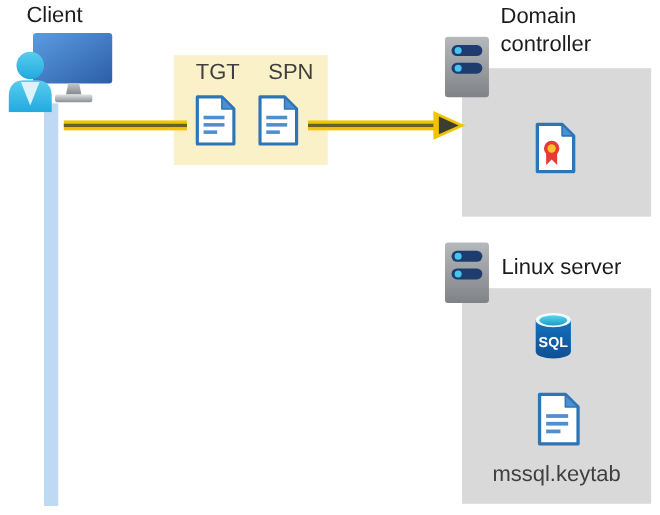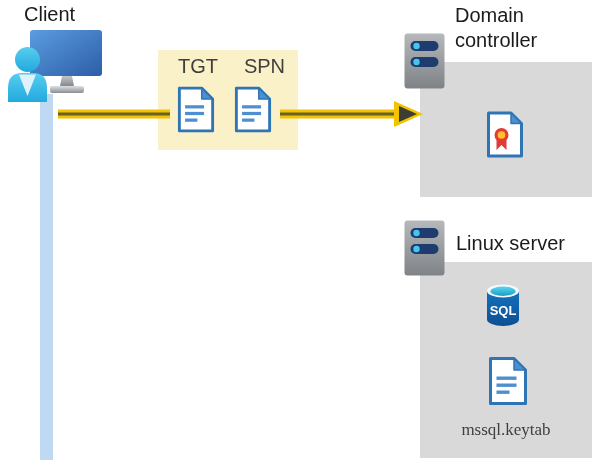--- a/index.html
+++ b/index.html
@@ -21,21 +21,21 @@
   #spn-doc{left:234px;top:85px;width:38px;height:49px;z-index:4;}
   #dc-box{left:420px;top:62px;width:172px;height:135px;background:#D9D9D9;z-index:1;}
   #dc-server{left:404px;top:33px;width:41px;height:56px;z-index:2;}
   #dc-label{left:455px;top:3px;width:148px;}
   #cert-icon{left:486px;top:111px;width:38px;height:47px;z-index:2;}
   #linux-box{left:420px;top:262px;width:172px;height:196px;background:#D9D9D9;z-index:1;}
   #linux-server{left:404px;top:220px;width:41px;height:56px;z-index:2;}
   #linux-label{left:456px;top:231px;text-align:center;}
   #sql-icon{left:485px;top:283px;width:36px;height:45px;z-index:2;}
   #keytab-doc{left:488px;top:356px;width:40px;height:50px;z-index:2;}
-  #keytab-label{left:420px;top:420px;width:172px;text-align:center;font-size:17px;color:#3F3F3F;z-index:2;font-family:Liberation Serif, serif;}
+  #keytab-label{left:420px;top:420px;width:172px;text-align:center;font-size:20px;color:#3F3F3F;z-index:2;}
 </style>
 </head>
 <body>
 
 <div id="canvas">
 
   <div class="abs heading" id="client-label">Client</div>
 
   <svg class="abs" id="client-icon" viewBox="0 0 110 74" aria-hidden="true">
     <defs>

